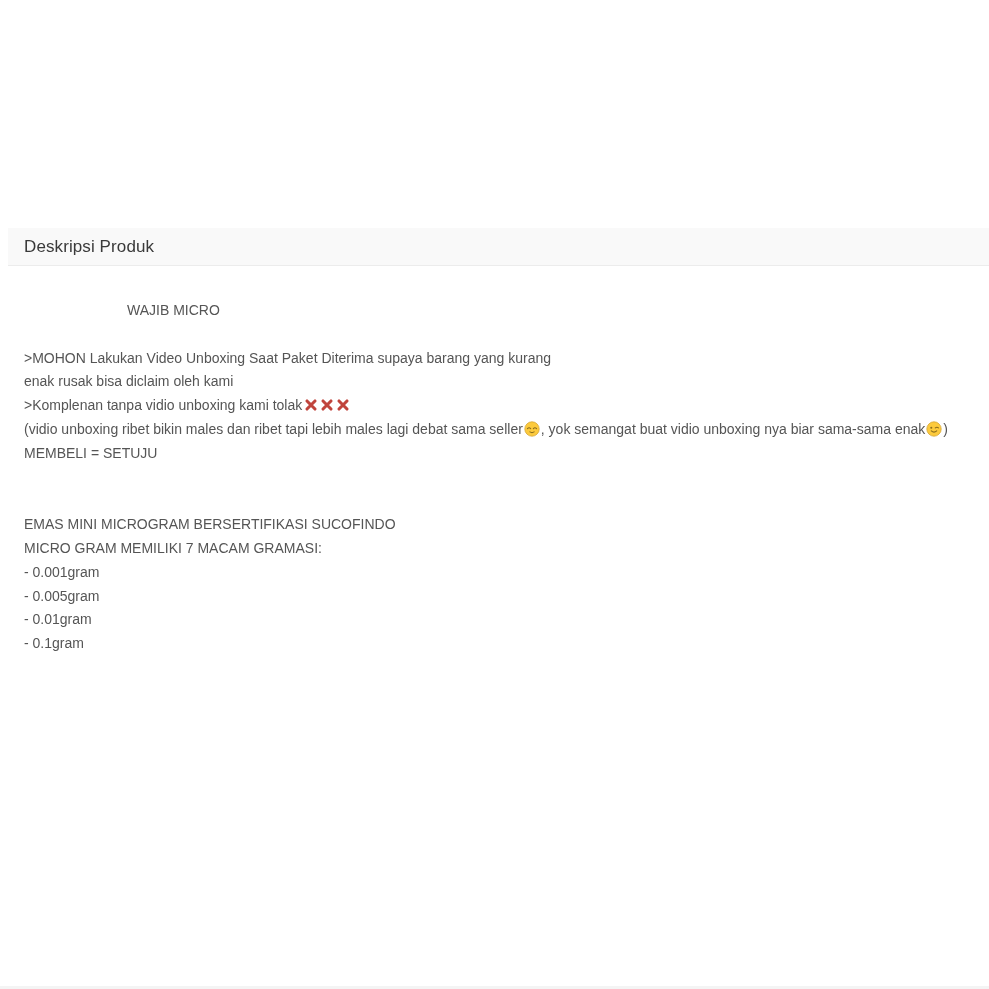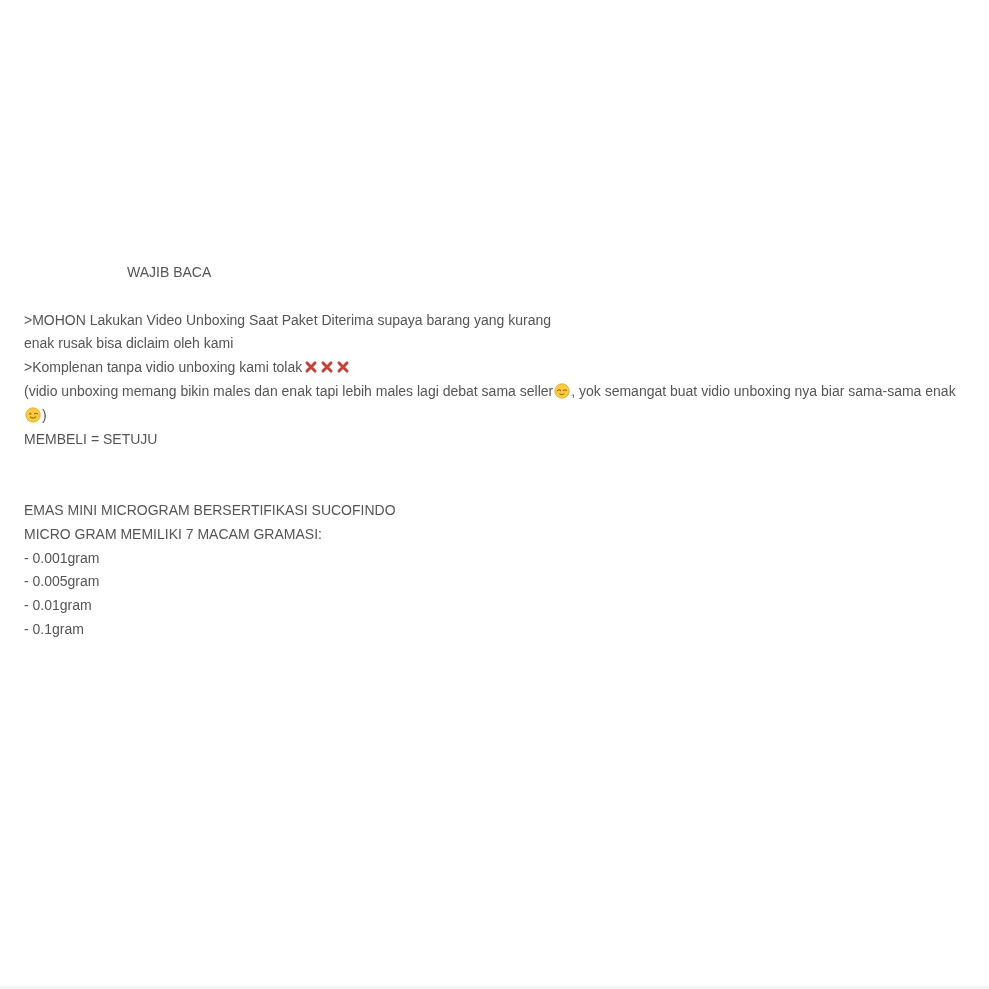--- a/index.html
+++ b/index.html
@@ -56,40 +56,43 @@
 </style>
 </head>
 <body>
 
 <div>
 
   <div class="top-blank"></div>
 
   <div class="card">
 
+    <div class="desc-header">
+      <span>Deskripsi Produk</span>
+    </div>
 
     <div class="desc-body">
 
-      <div class="line indent"><span>WAJIB BACA</span></div>
+      <div class="line indent"><span>WAJIB MICRO</span></div>
 
       <div class="line blank"></div>
 
       <div class="line">&gt;MOHON Lakukan Video Unboxing Saat Paket Diterima supaya barang yang kurang</div>
       <div class="line">enak rusak bisa diclaim oleh kami</div>
 
       <div class="line"><span>&gt;Komplenan tanpa vidio unboxing kami tolak</span><span class="icon-x"><svg viewBox="0 0 14 14" width="14" height="14">
               <path d="M3 3 L11 11 M11 3 L3 11" stroke="#c0443c" stroke-width="3.1" stroke-linecap="round" fill="none"></path>
             </svg></span><span class="icon-x"><svg viewBox="0 0 14 14" width="14" height="14">
               <path d="M3 3 L11 11 M11 3 L3 11" stroke="#c0443c" stroke-width="3.1" stroke-linecap="round" fill="none"></path>
             </svg></span><span class="icon-x"><svg viewBox="0 0 14 14" width="14" height="14">
               <path d="M3 3 L11 11 M11 3 L3 11" stroke="#c0443c" stroke-width="3.1" stroke-linecap="round" fill="none"></path>
             </svg></span></div>
 
 
-      <div class="line"><span>(vidio unboxing memang bikin males dan enak tapi lebih males lagi debat sama seller</span><span class="emoji"><svg viewBox="0 0 20 20" width="16" height="16">
+      <div class="line"><span>(vidio unboxing ribet bikin males dan ribet tapi lebih males lagi debat sama seller</span><span class="emoji"><svg viewBox="0 0 20 20" width="16" height="16">
               <circle cx="10" cy="10" r="9" fill="#fcca3d" stroke="#d7a735" stroke-width="1"></circle>
               <path d="M4.3 9.6 Q6.3 7.4 8.3 9.6" stroke="#8a6d1e" stroke-width="1.4" fill="none" stroke-linecap="round"></path>
               <path d="M11.7 9.6 Q13.7 7.4 15.7 9.6" stroke="#8a6d1e" stroke-width="1.4" fill="none" stroke-linecap="round"></path>
               <path d="M7.4 13.6 Q10 15.4 12.6 13.6" stroke="#8a6d1e" stroke-width="1.4" fill="none" stroke-linecap="round"></path>
             </svg></span><span>, yok semangat buat vidio unboxing nya biar sama-sama enak</span><span class="emoji"><svg viewBox="0 0 20 20" width="16" height="16">
               <circle cx="10" cy="10" r="9" fill="#fcca3d" stroke="#d7a735" stroke-width="1"></circle>
               <circle cx="6.6" cy="8.4" r="1.3" fill="#8a6d1e"></circle>
               <path d="M11.6 8.6 Q13.6 7 15.6 8.6" stroke="#8a6d1e" stroke-width="1.4" fill="none" stroke-linecap="round"></path>
               <path d="M6.6 12.4 Q10 15.6 13.4 12.4" stroke="#8a6d1e" stroke-width="1.4" fill="none" stroke-linecap="round"></path>
             </svg></span><span>)</span></div>

